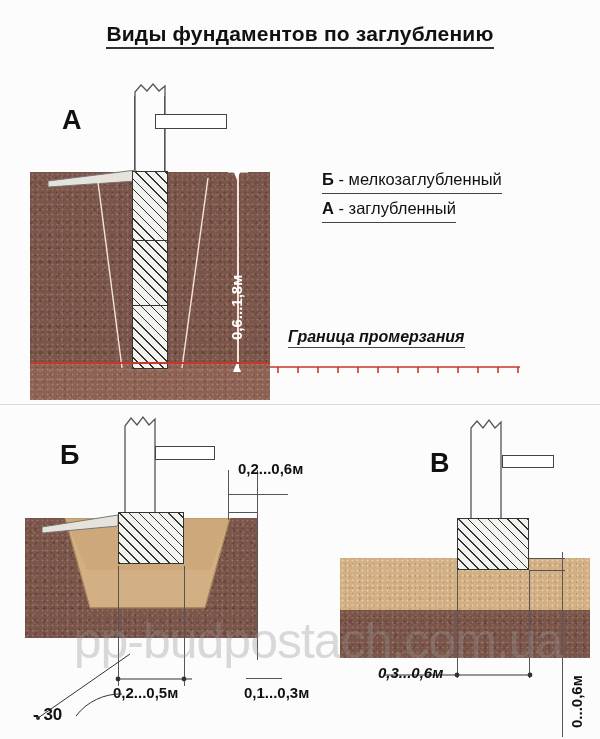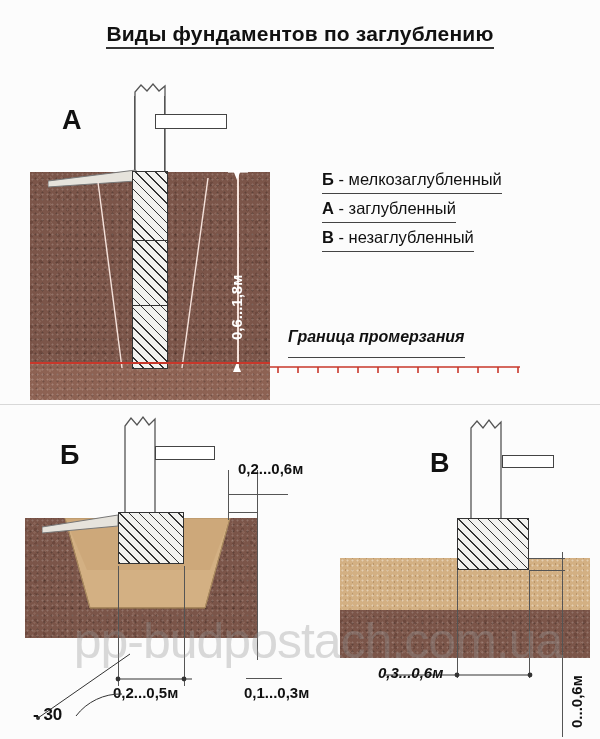--- a/index.html
+++ b/index.html
@@ -16,21 +16,21 @@
   .panel-letter{position:absolute;font-size:27px;font-weight:bold;color:#111;}
 
   
   #legend{position:absolute;left:322px;top:168px;font-size:16.5px;color:#111;}
   .legend-row{margin-bottom:3px;white-space:nowrap;line-height:1.45;}
   .legend-row .lg{display:inline-block;border-bottom:1.5px solid #444;padding-bottom:1px;}
   .legend-row b{font-weight:bold;}
 
   
   #frost-label{position:absolute;left:288px;top:328px;font-size:16px;font-style:italic;
-               font-weight:bold;color:#111;border-bottom:1.6px solid #444;padding-bottom:11px;}
+               font-weight:bold;color:#111;border-bottom:1.6px solid #444;padding-bottom:1px;}
 
   
   .soil{
     background-color:#7b5549;
     background-image:
       radial-gradient(rgba(255,255,255,.17) 0.9px, transparent 1.1px),
       radial-gradient(rgba(0,0,0,.22) 0.9px, transparent 1.1px),
       radial-gradient(rgba(255,230,210,.10) 1.4px, transparent 1.6px),
       radial-gradient(rgba(40,15,10,.18) 1.2px, transparent 1.5px);
     background-size:5px 5px, 7px 7px, 11px 9px, 9px 13px;
@@ -155,25 +155,20 @@
     <div class="legend-row">
       <span class="lg"><b>Б</b>
       <span>-</span>
       <span>мелкозаглубленный</span></span>
     </div>
     <div class="legend-row">
       <span class="lg"><b>А</b>
       <span>-</span>
       <span>заглубленный</span></span>
     </div>
-    <div class="legend-row">
-      <span class="lg"><b>В</b>
-      <span>-</span>
-      <span>незаглубленный</span></span>
-    </div>
   </div>
 
   <div class="sep" style="left:0;top:404px;width:600px;height:1px;"></div>
 
   <div>
 
     <div class="panel-letter" style="left:60px;top:440px;">Б</div>
 
     <svg style="position:absolute;left:122px;top:414px;" width="40" height="100">
       <path d="M3,100 L3,12 L9,4 L15,11 L21,3 L27,11 L33,5 L33,100" fill="none" stroke="#555" stroke-width="1.3"></path>

